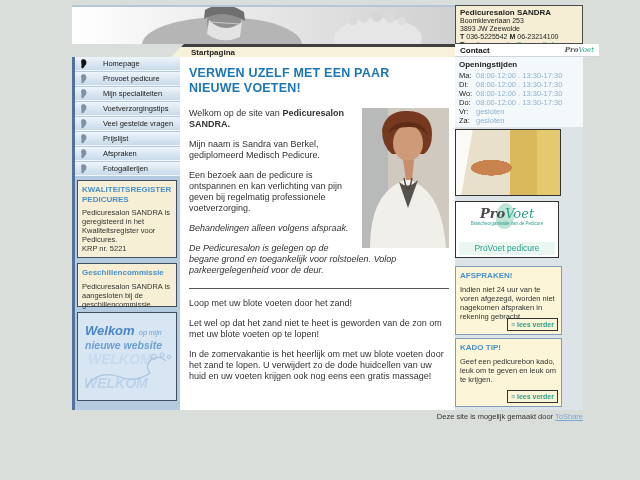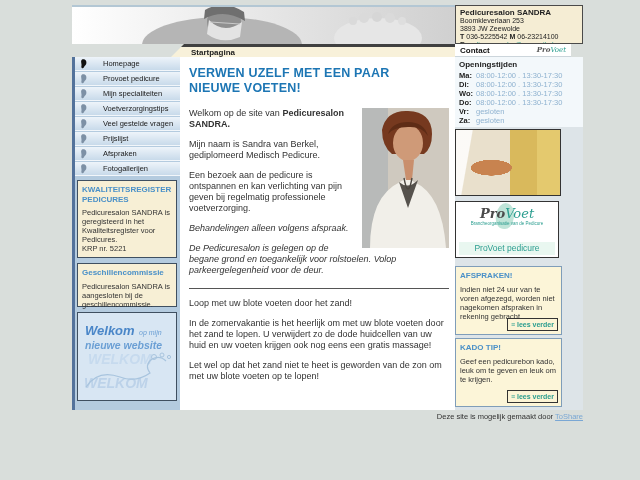--- a/index.html
+++ b/index.html
@@ -11,21 +11,21 @@
   .banner{position:absolute;left:72px;top:5px;width:383px;height:39px;border-top:2px solid #b3c7d4;box-sizing:border-box;overflow:hidden;background:#ededed}
   .banner svg{display:block}
 
   .addr{position:absolute;left:455px;top:5px;width:128px;height:39px;background:#f5edd4;border:1px solid #4a4a4a;box-sizing:border-box;padding:2px 4px;font-size:7px;line-height:8px;color:#222;overflow:hidden}
   .addr .name{font-size:8px;font-weight:bold;line-height:9px}
   .addr .tl{font-weight:bold}
   .addr .email{color:#2a9d8f;text-decoration:underline;cursor:pointer}
 
   .breadcrumb{position:absolute;left:171px;top:44px;width:284px;height:13px;background:#f8f1da;box-sizing:border-box;border-top:3px solid #404040;clip-path:polygon(13px 0,100% 0,100% 100%,0 100%);font-size:8px;font-weight:bold;color:#222;line-height:12px;padding-left:20px}
 
-  .contactbar{position:absolute;left:455px;top:44px;width:116px;height:13px;background:#ffffff;box-sizing:border-box;display:flex;align-items:center;justify-content:space-between;padding:0 5px;border-bottom:1px solid #ccd5db}
+  .contactbar{position:absolute;left:455px;top:44px;width:144px;height:13px;background:#ffffff;box-sizing:border-box;display:flex;align-items:center;justify-content:space-between;padding:0 5px;border-bottom:1px solid #ccd5db}
   .contactbar .c{font-size:8px;font-weight:bold;color:#111;cursor:pointer}
   .mini-logo{font-family:"DejaVu Serif",serif;font-style:italic;font-size:7px;line-height:8px}
   .mini-logo .pro{color:#555;font-weight:bold}
   .mini-logo .voet{color:#2a9d8f}
 
   
   .leftcol{position:absolute;left:72px;top:57px;width:108px;height:353px;background:#b4cbdf;border-left:3px solid #53729b;box-sizing:border-box}
   .menu-item{height:13px;margin-bottom:1px;background:linear-gradient(#eef4fa,#c8daea);display:flex;align-items:center;gap:16px;padding-left:4px;font-size:7.5px;color:#1a1a1a;cursor:pointer;border-bottom:1px solid #f2f6fa}
   .menu-item .foot{display:flex;width:8px;justify-content:center}
   .menu-item .foot svg{fill:#7d90a5}
@@ -52,21 +52,21 @@
   .maincol p{margin:0 0 9px;font-size:9px;line-height:11px;color:#333}
   .maincol p .b{font-weight:bold}
   .maincol p.it{font-style:italic}
   .maincol hr{clear:both;border:none;border-top:1px solid #555;margin:12px 0 9px}
 
   
   .rightbg{position:absolute;left:455px;top:57px;width:128px;height:353px;background:#dde4e8}
   .openings{position:absolute;left:455px;top:57px;width:128px;height:70px;background:#f3f8fb;box-sizing:border-box;padding:3px 4px;color:#222}
   .openings h3{margin:0 0 2px;font-size:8px;line-height:9px}
   .orow{display:flex;font-size:7.5px;line-height:9px}
-  .oday{width:17px;font-weight:bold}
+  .oday{width:17px;font-weight:normal}
   .ohours{color:#8fb2d0}
 
   .photo-room{position:absolute;left:455px;top:129px;width:106px;height:67px;border:1px solid #333;box-sizing:border-box;
     background:
       radial-gradient(ellipse 34px 13px at 34% 58%, #c8834f 0 60%, rgba(0,0,0,0) 61%),
       linear-gradient(100deg, rgba(255,255,255,.85) 0 14%, rgba(255,255,255,0) 15%),
       linear-gradient(90deg,#e9e0cc 0 52%,#d9b95c 52% 78%,#e4c96e 78% 100%);
   }
 
   .provoetbox{position:absolute;left:455px;top:201px;width:104px;height:57px;background:#fff;border:1px solid #333;box-sizing:border-box;text-align:center;cursor:pointer}
@@ -242,22 +242,22 @@
       </svg>
     </div>
 
     <p><span>Welkom op de site van</span> <span class="b">Pedicuresalon SANDRA.</span></p>
     <p>Mijn naam is Sandra van Berkel, gediplomeerd Medisch Pedicure.</p>
     <p>Een bezoek aan de pedicure is ontspannen en kan verlichting van pijn geven bij regelmatig professionele voetverzorging.</p>
     <p class="it">Behandelingen alleen volgens afspraak.</p>
     <p class="it">De Pedicuresalon is gelegen op de begane grond en toegankelijk voor rolstoelen. Volop parkeergelegenheid voor de deur.</p>
     <hr>
     <p>Loop met uw blote voeten door het zand!</p>
+    <p>Let wel op dat het zand niet te heet is geworden van de zon om met uw blote voeten op te lopen!</p>
     <p>In de zomervakantie is het heerlijk om met uw blote voeten door het zand te lopen. U verwijdert zo de dode huidcellen van uw huid en uw voeten krijgen ook nog eens een gratis massage!</p>
-    <p>Let wel op dat het zand niet te heet is geworden van de zon om met uw blote voeten op te lopen!</p>
   </div>
 
   <div class="rightbg"></div>
 
   <div class="openings">
     <h3>Openingstijden</h3>
     <div class="orow">
         <span class="oday">Ma:</span>
         <span class="ohours">08:00-12:00 . 13:30-17:30</span>
       </div>

